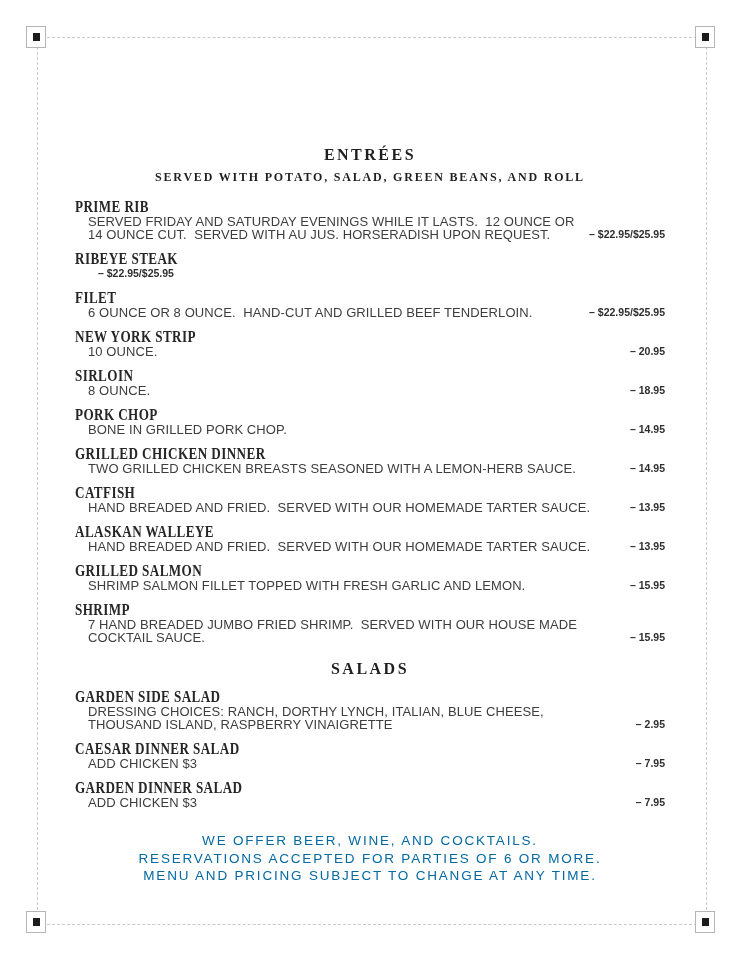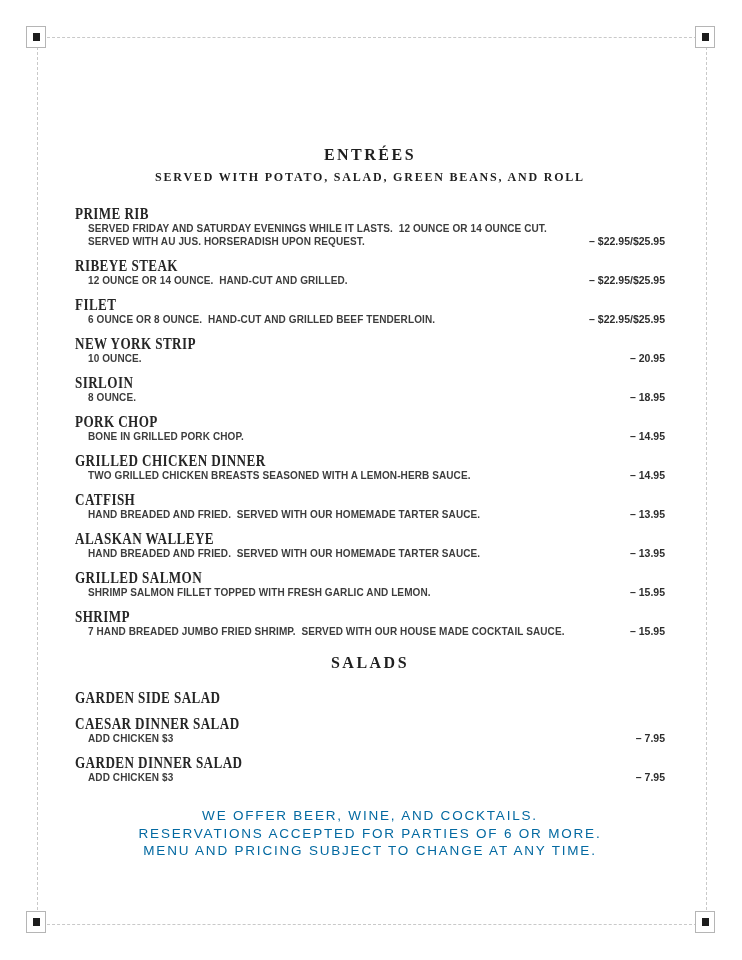--- a/index.html
+++ b/index.html
@@ -51,48 +51,47 @@
     font-family: "Liberation Serif", serif;
     font-weight: bold;
     font-size: 12px;
     letter-spacing: 1.8px;
     text-align: center;
     color: #1f1f1f;
     margin-top: 3px;
     line-height: 21px;
   }
   .section-subtitle:empty { display: none; }
-  .section-items { margin-top: 17px; }
+  .section-items { margin-top: 10px; }
 
   .item { margin-bottom: 9px; }
   .item-name {
     font-family: "Liberation Serif", serif;
     font-weight: bold;
     font-size: 16px;
     color: #262626;
     letter-spacing: 0.5px;
     line-height: 17px;
     white-space: nowrap;
     transform: scaleX(0.82);
     transform-origin: left center;
   }
   .item-row {
     display: flex;
     justify-content: space-between;
     align-items: flex-end;
     padding-left: 13px;
   }
   .item-desc {
-    font-size: 10px;
+    font-size: 13px;
     color: #3d3d3d;
     line-height: 13px;
     max-width: 520px;
     white-space: pre-wrap;
     letter-spacing: 0.1px;
-    font-weight: bold;
   }
   .item-price {
     font-size: 10.5px;
     font-weight: bold;
     color: #2e2e2e;
     line-height: 13px;
     white-space: nowrap;
     padding-left: 10px;
   }
 
@@ -136,21 +135,20 @@
     <div class="item-name">PRIME RIB</div>
     <div class="item-row">
       <div class="item-desc">SERVED FRIDAY AND SATURDAY EVENINGS WHILE IT LASTS.  12 OUNCE OR 14 OUNCE CUT.  SERVED WITH AU JUS. HORSERADISH UPON REQUEST.</div>
       <div class="item-price">– $22.95/$25.95</div>
     </div>
   </div>
 
   <div class="item">
     <div class="item-name">RIBEYE STEAK</div>
     <div class="item-row">
-      <div class="item-desc">12 OUNCE OR 14 OUNCE.  HAND-CUT AND GRILLED.</div>
       <div class="item-price">– $22.95/$25.95</div>
     </div>
   </div>
 
   <div class="item">
     <div class="item-name">FILET</div>
     <div class="item-row">
       <div class="item-desc">6 OUNCE OR 8 OUNCE.  HAND-CUT AND GRILLED BEEF TENDERLOIN.</div>
       <div class="item-price">– $22.95/$25.95</div>
     </div>
@@ -221,20 +219,24 @@
   </div>
 </div>
   </div>
 
   <div class="section">
     <div class="section-title">SALADS</div>
 
     <div class="section-items">
   <div class="item">
     <div class="item-name">GARDEN SIDE SALAD</div>
+    <div class="item-row">
+      <div class="item-desc">DRESSING CHOICES: RANCH, DORTHY LYNCH, ITALIAN, BLUE CHEESE, THOUSAND ISLAND, RASPBERRY VINAIGRETTE</div>
+      <div class="item-price">– 2.95</div>
+    </div>
   </div>
 
   <div class="item">
     <div class="item-name">CAESAR DINNER SALAD</div>
     <div class="item-row">
       <div class="item-desc">ADD CHICKEN $3</div>
       <div class="item-price">– 7.95</div>
     </div>
   </div>
 

